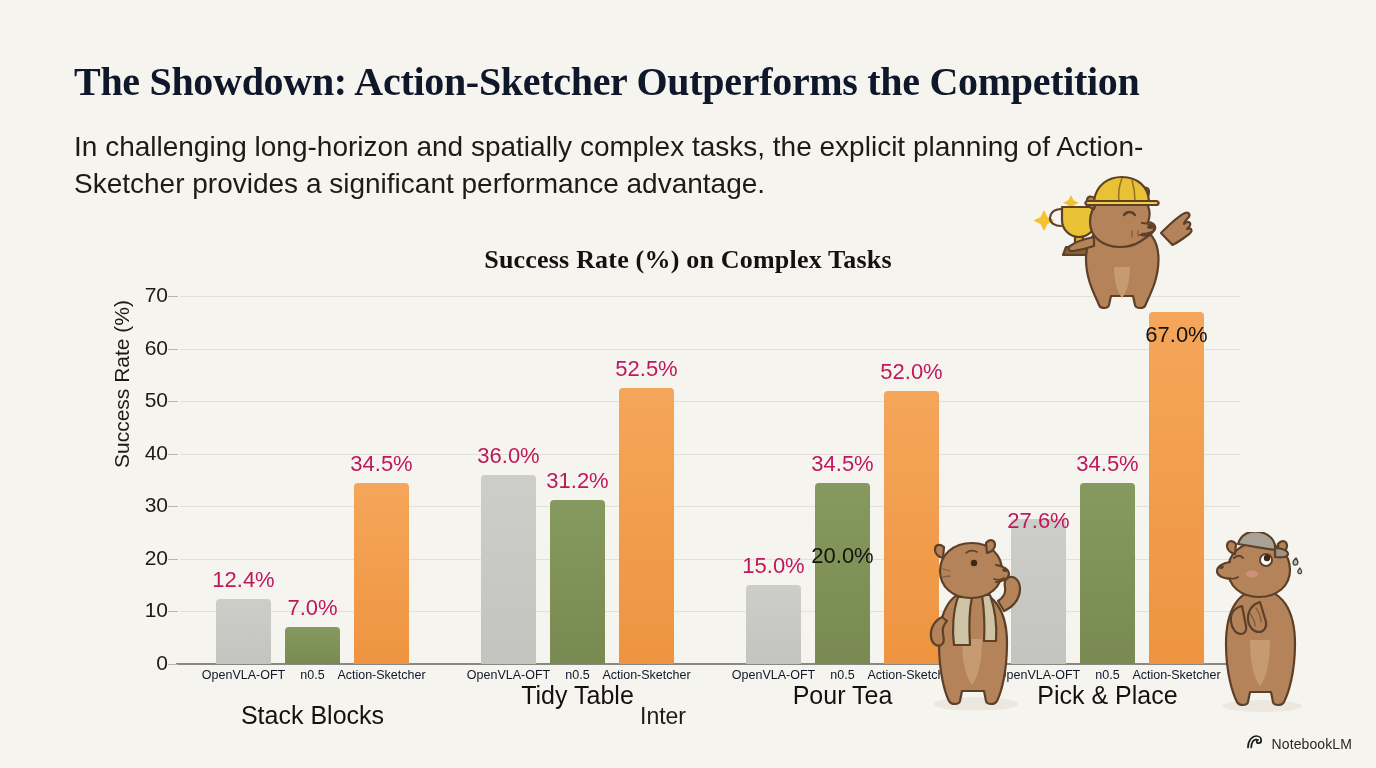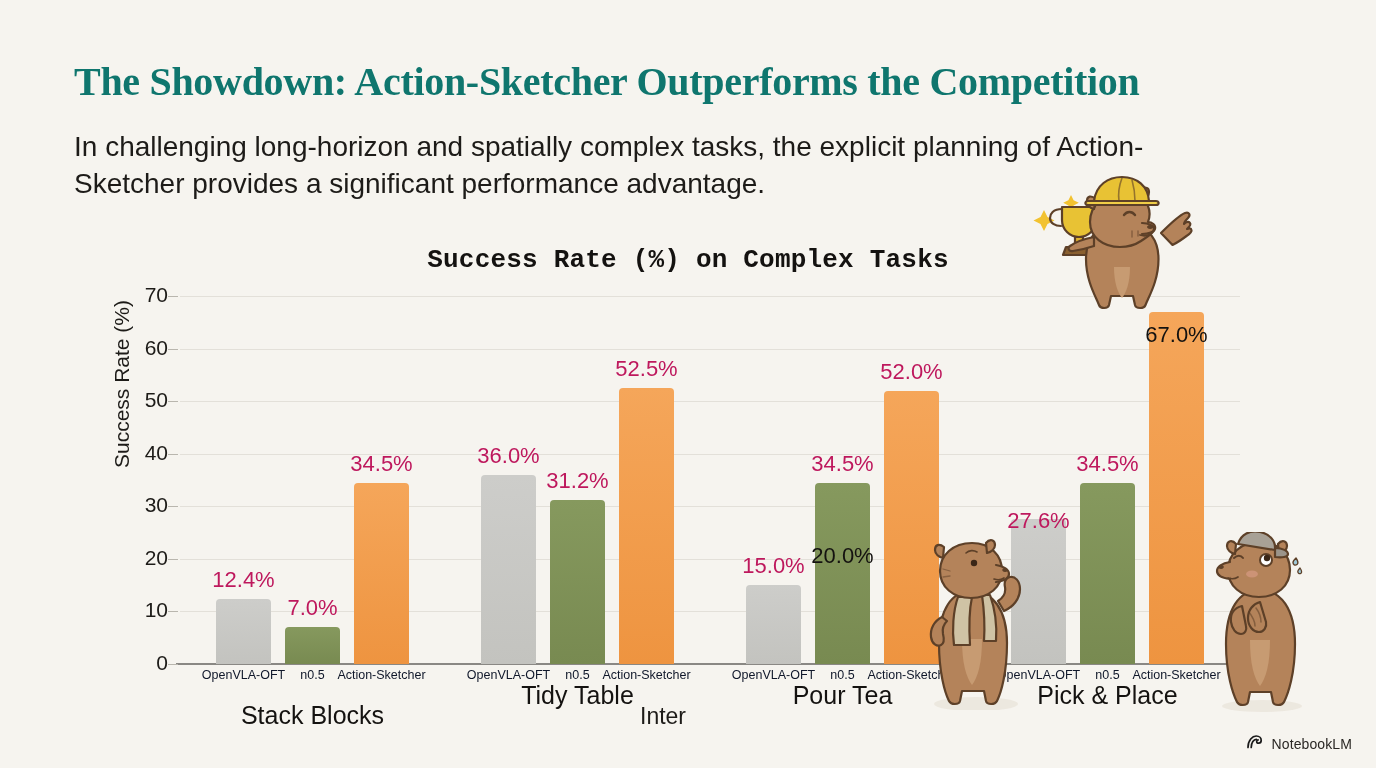--- a/index.html
+++ b/index.html
@@ -15,36 +15,36 @@
     background: #f6f4ef;
   }
 
   
   #headline {
     position: absolute; left: 74px; top: 58px; width: 1250px;
     font-family: "Liberation Serif", serif;
     font-weight: bold;
     font-size: 40px;
     letter-spacing: -0.3px;
-    color: #0f766e;
+    color: #0f172a;
     white-space: nowrap;
   }
   #subhead {
     position: absolute; left: 74px; top: 128px; width: 1150px;
     font-size: 28px;
     line-height: 1.33;
     color: #1d1b18;
     font-weight: 400;
   }
 
   
   #chart-title {
     position: absolute; left: 0px; top: 245px; width: 1376px;
     text-align: center;
-    font-family: Liberation Mono, monospace;
+    font-family: Liberation Serif, serif;
     font-weight: bold;
     font-size: 26px;
     color: #141210;
     letter-spacing: 0.2px;
   }
   
   #plot {
     position: absolute;
     left: 180px; top: 296px;
     width: 1060px; height: 368px;

